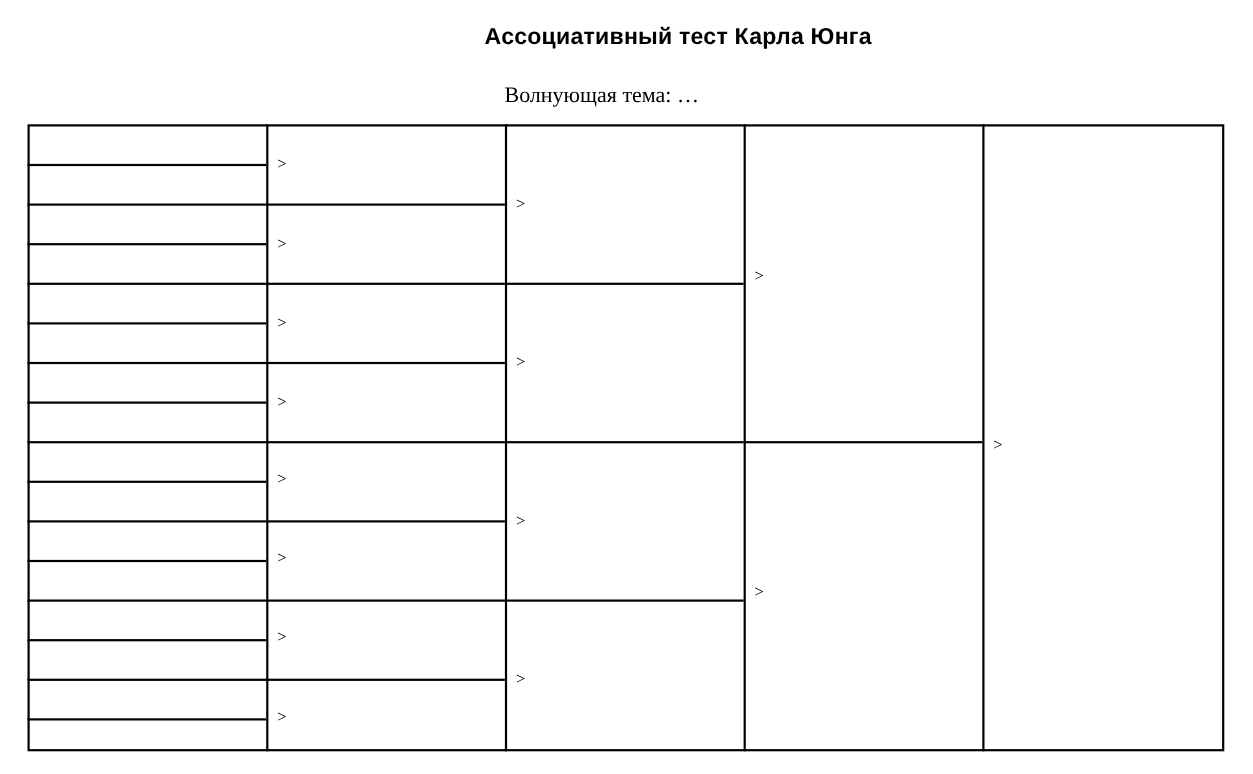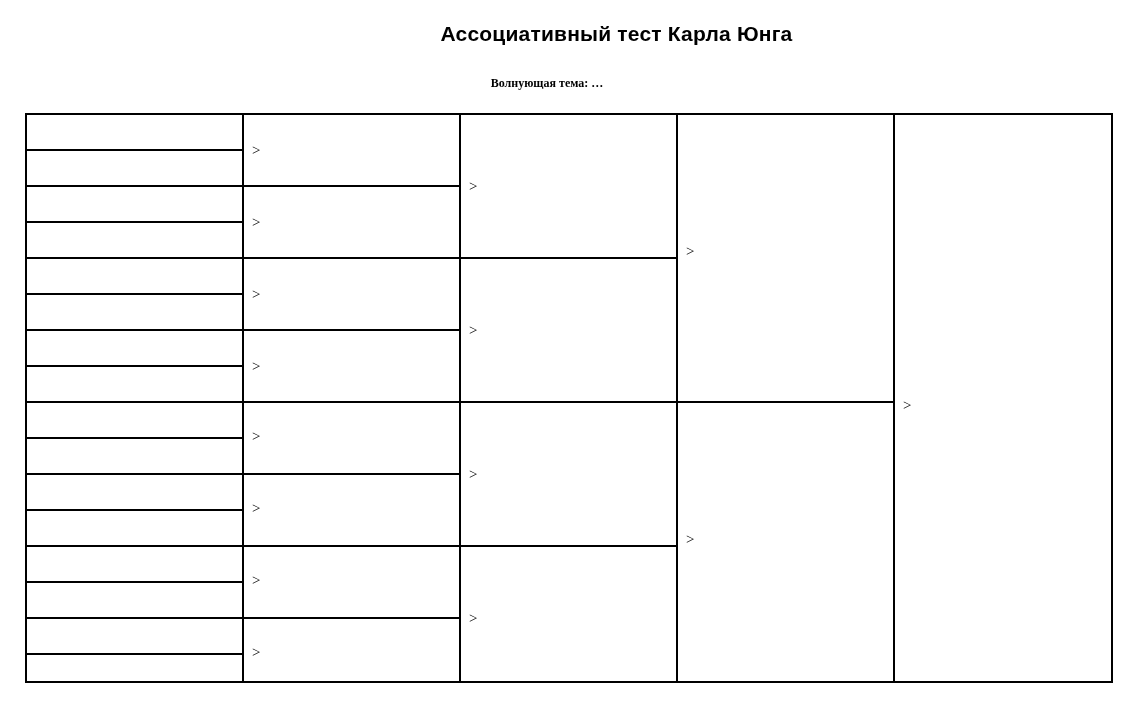--- a/index.html
+++ b/index.html
@@ -27,22 +27,21 @@
     letter-spacing: 0.2px;
     padding-left: 47px;
   }
   #subtitle {
     position: absolute;
     left: 0;
     top: 76px;
     width: 1094px;
     text-align: center;
     font-family: "Liberation Serif", serif;
-    font-size: 12px;
-    font-weight: bold;
+    font-size: 20px;
   }
   #worksheet {
     position: absolute;
     left: 25px;
     top: 113px;
     width: 1088px;
     height: 570px;
   }
   
   .frame {

